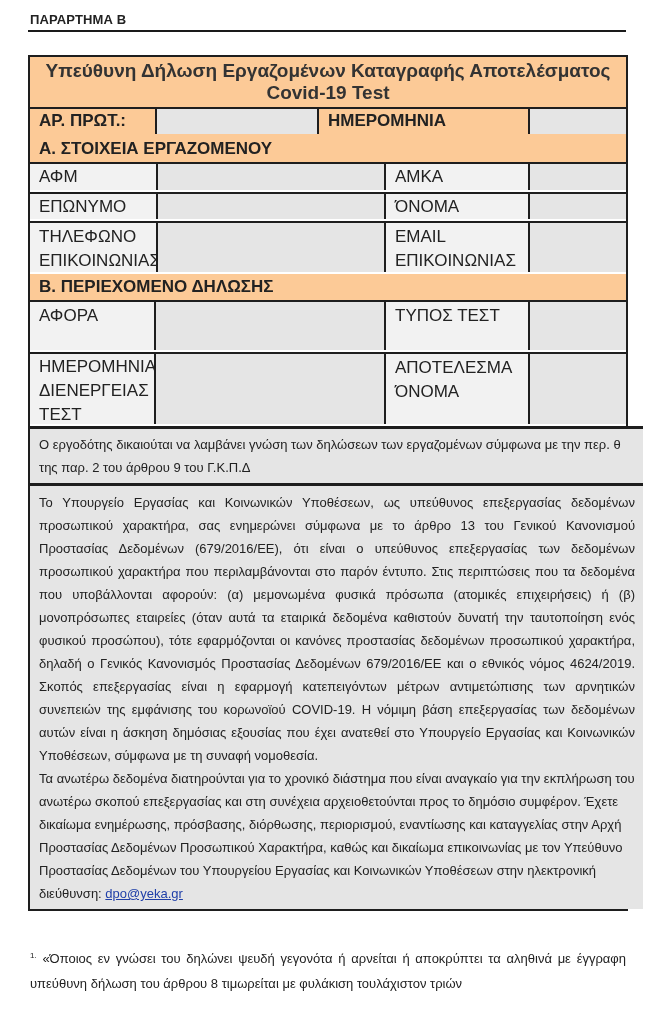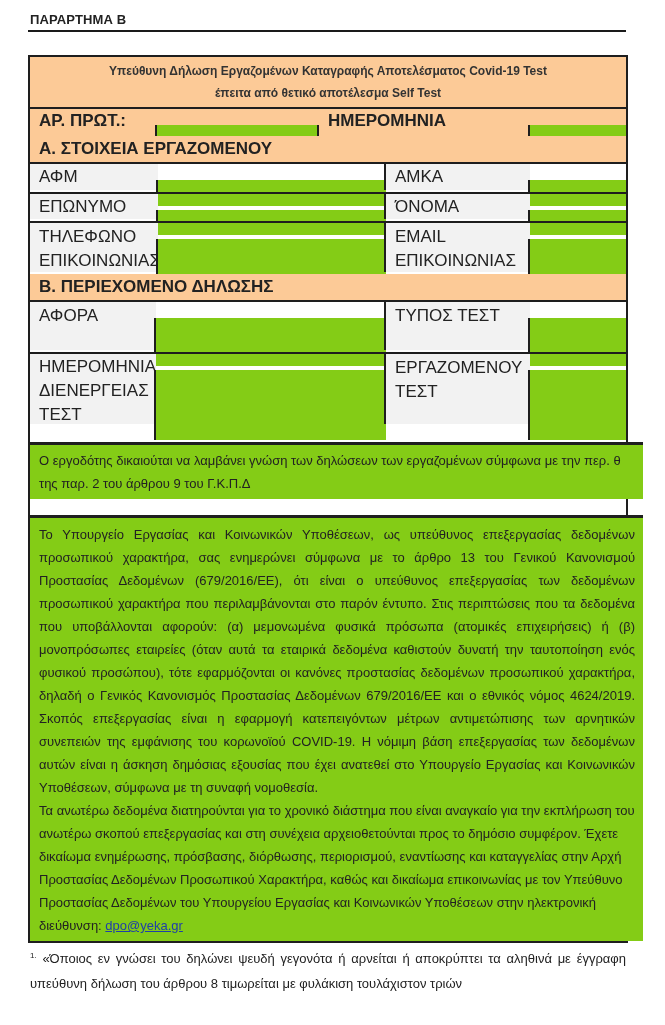--- a/index.html
+++ b/index.html
@@ -7,25 +7,25 @@
          font-family: "Liberation Sans", "DejaVu Sans", sans-serif; color: #222; }
   .hdr { position: absolute; left: 30px; top: 12px; font-size: 13px; font-weight: bold; color: #222; letter-spacing: 0.1px; }
   .hdr-rule { position: absolute; left: 28px; top: 30px; width: 598px; height: 2px; background: #1a1a1a; }
 
   .form { position: absolute; left: 28px; top: 55px; width: 596px; border: 2px solid #1e1e1e; box-sizing: content-box; }
   .row { position: relative; width: 596px; }
   .peach { background: #fcca97; }
   .cell { position: absolute; top: 0; box-sizing: border-box; font-size: 17px; line-height: 24px; padding: 0 0 0 9px; }
   .bold { font-weight: bold; }
   .gray { background: #f2f2f2; }
-  .white { background: #84cc16; margin-top: 16px; }
+  .white { background: #e5e5e5; }
   .vb { border-left: 2px solid #1e1e1e; }
   .hb { border-top: 2px solid #1e1e1e; }
 
-  .title { height: 50px; text-align: center; font-weight: bold; font-size: 12px; line-height: 22px; padding-top: 3px; box-sizing: border-box; color: #333; }
+  .title { height: 50px; text-align: center; font-weight: bold; font-size: 19px; line-height: 22px; padding-top: 3px; box-sizing: border-box; color: #333; }
 
   .para { font-size: 13px; color: #222; }
   .notice { padding: 4px 8px 4px 9px; line-height: 23px; }
   .privacy { padding: 5px 8px 4px 9px; line-height: 23px; }
   .privacy .j { text-align: justify; text-align-last: left; }
   .link { color: #1f3fa8; text-decoration: underline; }
 
   .footnote { position: absolute; left: 30px; top: 943px; width: 596px; font-size: 13px; line-height: 25px; text-align: justify; color: #222; }
   .footnote sup { font-size: 8px; vertical-align: 5px; }
 </style>
@@ -93,21 +93,21 @@
     <div class="cell white vb" style="left:498px;width:98px;height:48px;"></div>
   </div>
 
   <div class="row hb" style="height:72px;">
     <div class="cell gray" style="left:0;width:126px;height:70px;padding-top:1px;">
       <div>ΗΜΕΡΟΜΗΝΙΑ</div>
       <div>ΔΙΕΝΕΡΓΕΙΑΣ</div>
       <div>ΤΕΣΤ</div>
     </div>
     <div class="cell white vb" style="left:124px;width:232px;height:70px;"></div>
-    <div class="cell gray vb" style="left:354px;width:146px;height:70px;padding-top:2px;">ΕΡΓΑΖΟΜΕΝΟΥ ΤΕΣΤ</div>
+    <div class="cell gray vb" style="left:354px;width:146px;height:70px;padding-top:2px;">ΑΠΟΤΕΛΕΣΜΑ ΌΝΟΜΑ</div>
     <div class="cell white vb" style="left:498px;width:98px;height:70px;"></div>
   </div>
 
   <div class="row hb white para notice" style="border-top-width:3px;">Ο εργοδότης δικαιούται να λαμβάνει γνώση των δηλώσεων των εργαζομένων σύμφωνα με την περ. θ της παρ. 2 του άρθρου 9 του Γ.Κ.Π.Δ</div>
 
   <div class="row hb white para privacy" style="border-top-width:3px;">
     <div class="j">Το Υπουργείο Εργασίας και Κοινωνικών Υποθέσεων, ως υπεύθυνος επεξεργασίας δεδομένων προσωπικού χαρακτήρα, σας ενημερώνει σύμφωνα με το άρθρο 13 του Γενικού Κανονισμού Προστασίας Δεδομένων (679/2016/ΕΕ), ότι είναι ο υπεύθυνος επεξεργασίας των δεδομένων προσωπικού χαρακτήρα που περιλαμβάνονται στο παρόν έντυπο. Στις περιπτώσεις που τα δεδομένα που υποβάλλονται αφορούν: (α) μεμονωμένα φυσικά πρόσωπα (ατομικές επιχειρήσεις) ή (β) μονοπρόσωπες εταιρείες (όταν αυτά τα εταιρικά δεδομένα καθιστούν δυνατή την ταυτοποίηση ενός φυσικού προσώπου), τότε εφαρμόζονται οι κανόνες προστασίας δεδομένων προσωπικού χαρακτήρα, δηλαδή ο Γενικός Κανονισμός Προστασίας Δεδομένων 679/2016/ΕΕ και ο εθνικός νόμος 4624/2019. Σκοπός επεξεργασίας είναι η εφαρμογή κατεπειγόντων μέτρων αντιμετώπισης των αρνητικών συνεπειών της εμφάνισης του κορωνοϊού COVID-19. Η νόμιμη βάση επεξεργασίας των δεδομένων αυτών είναι η άσκηση δημόσιας εξουσίας που έχει ανατεθεί στο Υπουργείο Εργασίας και Κοινωνικών Υποθέσεων, σύμφωνα με τη συναφή νομοθεσία.</div>
     <div><span>Τα ανωτέρω δεδομένα διατηρούνται για το χρονικό διάστημα που είναι αναγκαίο για την εκπλήρωση του ανωτέρω σκοπού επεξεργασίας και στη συνέχεια αρχειοθετούνται προς το δημόσιο συμφέρον. Έχετε δικαίωμα ενημέρωσης, πρόσβασης, διόρθωσης, περιορισμού, εναντίωσης και καταγγελίας στην Αρχή Προστασίας Δεδομένων Προσωπικού Χαρακτήρα, καθώς και δικαίωμα επικοινωνίας με τον Υπεύθυνο Προστασίας Δεδομένων του Υπουργείου Εργασίας και Κοινωνικών Υποθέσεων στην ηλεκτρονική διεύθυνση: </span><span class="link">dpo@yeka.gr</span></div>
   </div>
 </div>

